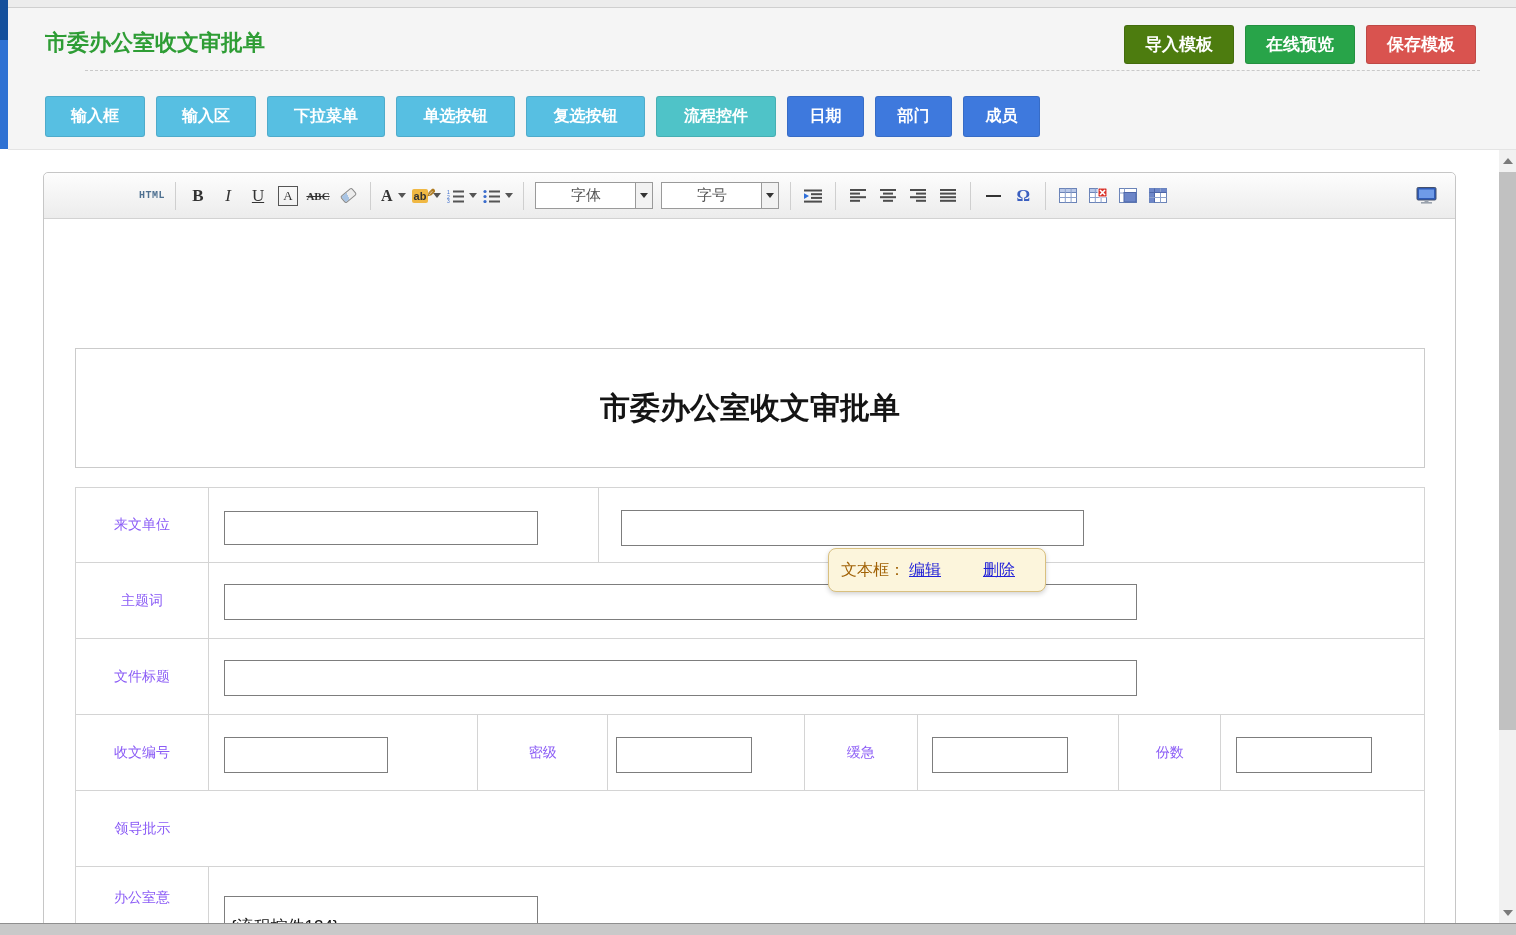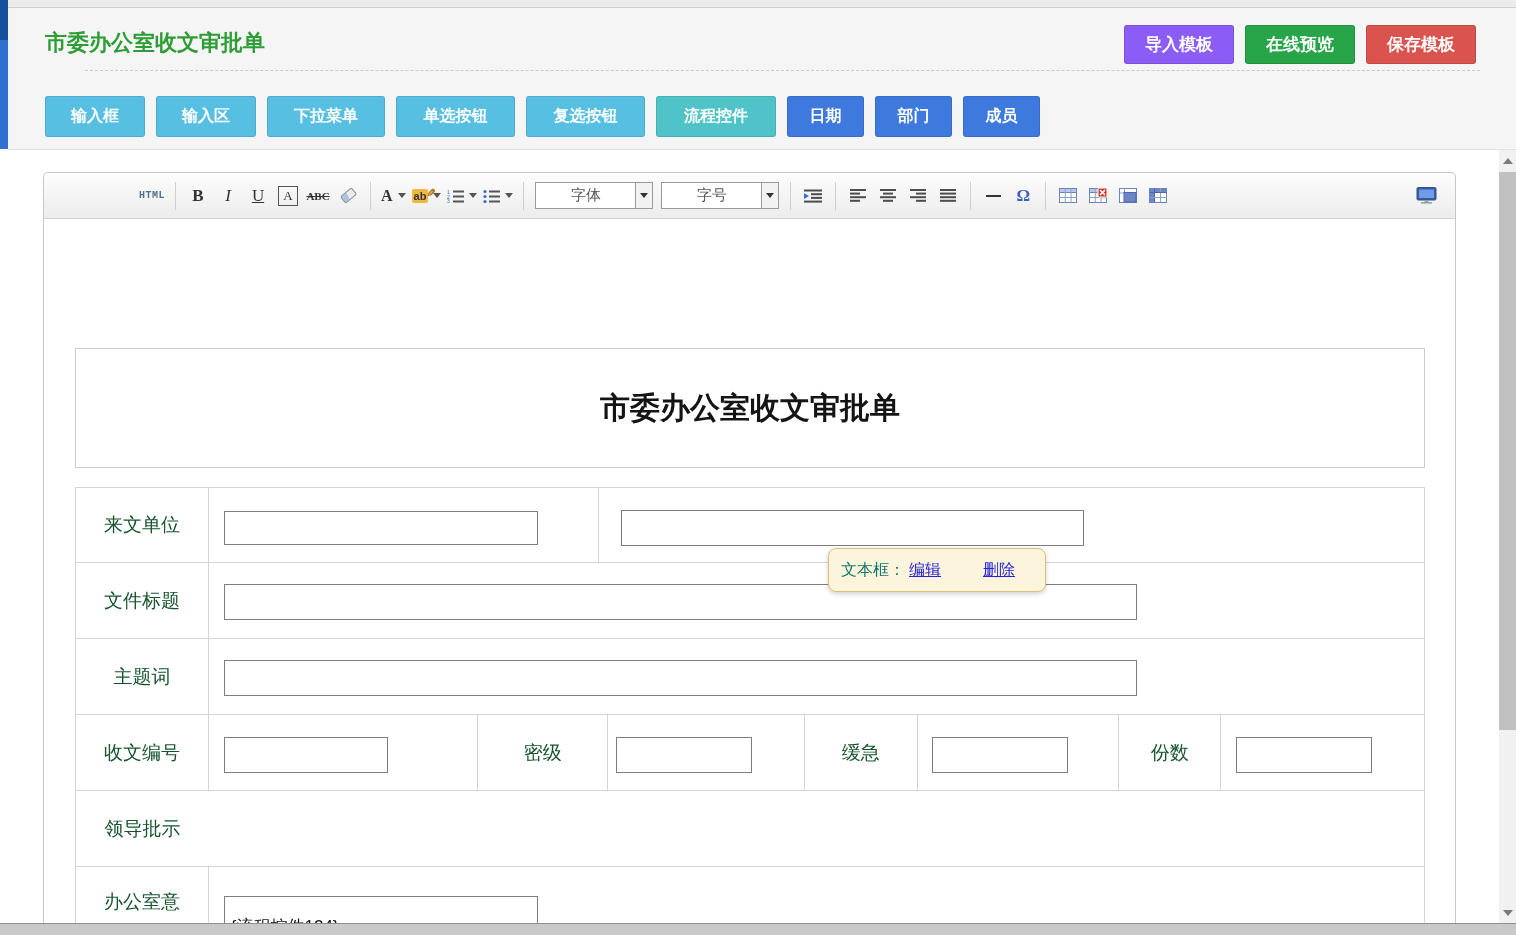--- a/index.html
+++ b/index.html
@@ -17,21 +17,21 @@
 
   
   .header { position:absolute; left:8px; top:8px; width:1508px; height:142px;
     background:#f5f5f5; border-bottom:1px solid #e4e4e4; }
   .header-title { position:absolute; left:37px; top:20px; font-size:22px; font-weight:bold;
     color:#2e9d35; font-family:"Liberation Serif", serif; }
   .action-buttons { position:absolute; top:17px; right:40px; display:flex; gap:11px; }
   .btn { height:39px; border:1px solid rgba(0,0,0,0.12); border-radius:3px; color:#fff;
     font-size:17px; font-weight:bold; font-family:"Liberation Serif", serif;
     padding:0 20px; cursor:pointer; }
-  .btn-import { background:#8b5cf6; }
+  .btn-import { background:#4d7c0f; }
   .btn-preview { background:#28a449; }
   .btn-save { background:#d9534f; }
   .dashed-sep { position:absolute; left:77px; right:36px; top:62px; border-top:1px dashed #c9c9c9; }
   .control-row { position:absolute; left:37px; top:88px; display:flex; gap:11px;border-radius:6px; }
   .cbtn { height:41px; border:1px solid rgba(0,0,0,0.10); border-radius:3px; color:#fff;
     font-size:16px; font-weight:bold; font-family:"Liberation Serif", serif; cursor:pointer; }
   .c-sky { background:#57bfe2; }
   .c-teal { background:#4fc3c8; }
   .c-blue { background:#3e79dd; }
   .w100{width:100px;} .w118{width:118px;} .w119{width:119px;} .w120{width:120px;} .w77{width:77px;}
@@ -78,31 +78,31 @@
   .canvas { position:relative; width:100%; height:716px; background:#fff; overflow:hidden; }
   .doc-title-box { position:absolute; left:31px; top:129px; width:1350px; height:120px;
     border:1px solid #cbcbcb; display:flex; align-items:center; justify-content:center; }
   .doc-title { font-size:30px; font-weight:bold; color:#141414; }
 
   .form-table { position:absolute; left:31px; top:268px; width:1350px;
     border:1px solid #d4d4d4; border-bottom:none; }
   .frow { display:flex; border-bottom:1px solid #d4d4d4; position:relative; }
   .fcell { border-right:1px solid #d4d4d4; position:relative; }
   .fcell:last-child { border-right:none; }
-  .flabel { display:flex; align-items:center; justify-content:center; font-size:19px; color:#14532d; }
+  .flabel { display:flex; align-items:center; justify-content:center; font-size:14px; color:#8b5cf6; }
   .h75{height:75px;} .h76{height:76px;} .h110{height:110px;}
   .finput { position:absolute; background:#fff; border:1px solid #7d7d7d; font-size:17px;
     color:#141414; padding:0 6px; font-family:"Liberation Sans", sans-serif; }
 
   
   .tooltip { position:absolute; left:784px; top:329px; width:218px; height:44px;
     background:#fcf5dc; border:1px solid #d9c07f; border-radius:8px;
     box-shadow:0 2px 5px rgba(0,0,0,0.18); display:flex; align-items:center;
     padding:0 12px; z-index:20; }
-  .tooltip-label { font-size:16px; color:#0f766e; }
+  .tooltip-label { font-size:16px; color:#a16207; }
   .tooltip a { font-size:16px; color:#2222d8; text-decoration:underline; cursor:pointer; }
   .tooltip .lnk-edit { margin-left:4px; }
   .tooltip .lnk-del { margin-left:42px; }
 
   
   .scrollbar { position:absolute; right:0; top:150px; width:17px; height:785px; background:#f1f1f1; z-index:65; }
   .scroll-up, .scroll-down { position:absolute; left:0; width:17px; height:17px; display:flex;
     align-items:center; justify-content:center; cursor:pointer; }
   .scroll-up { top:2px; }
   .scroll-down { bottom:14px; }
@@ -325,28 +325,28 @@
           <div class="fcell flabel" style="width:133px;">来文单位</div>
           <div class="fcell" style="width:390px;">
             <input class="finput" style="left: 15px; top: 23px; width: 314px; height: 34px;">
           </div>
           <div class="fcell" style="width:620px;">
             <input class="finput" style="left: 22px; top: 22px; width: 463px; height: 36px;">
           </div>
         </div>
 
         <div class="frow h76">
-          <div class="fcell flabel" style="width:133px;">文件标题</div>
+          <div class="fcell flabel" style="width:133px;">主题词</div>
           <div class="fcell" style="width:1217px;">
             <input class="finput" style="left: 15px; top: 21px; width: 913px; height: 36px;">
           </div>
         </div>
 
         <div class="frow h76">
-          <div class="fcell flabel" style="width:133px;">主题词</div>
+          <div class="fcell flabel" style="width:133px;">文件标题</div>
           <div class="fcell" style="width:1217px;">
             <input class="finput" style="left: 15px; top: 21px; width: 913px; height: 36px;">
           </div>
         </div>
 
         <div class="frow h76">
           <div class="fcell flabel" style="width:133px;">收文编号</div>
           <div class="fcell" style="width:270px;">
             <input class="finput" style="left: 15px; top: 22px; width: 164px; height: 36px;">
           </div>

